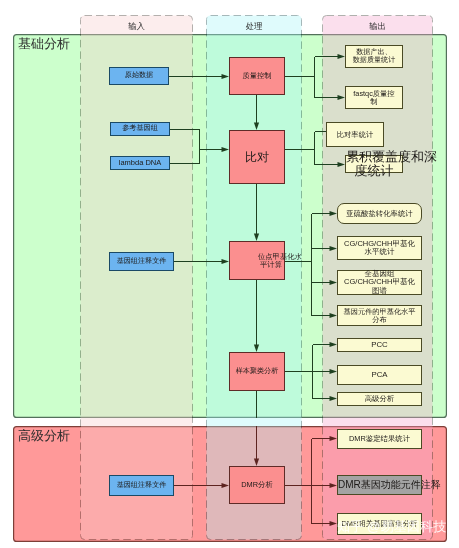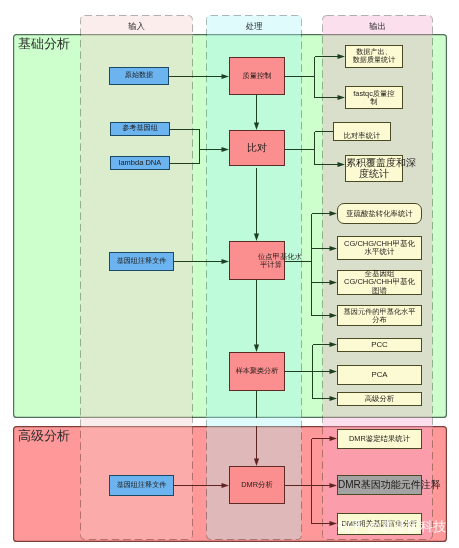--- a/index.html
+++ b/index.html
@@ -123,21 +123,21 @@
   <div class="node" style="left:109px;top:252px;width:65px;height:19px;background:#6cb4f0;border-color:#1a4a66;font-size:7.1px;">
       <span class="lbl">
         <span class="ln">基因组注释文件</span>
       </span>
     </div>
   <div class="node" style="left:229px;top:57px;width:56px;height:38px;background:#fb8f8f;border-color:#5e2b27;font-size:7.3px;">
       <span class="lbl">
         <span class="ln">质量控制</span>
       </span>
     </div>
-  <div class="node" style="left:229px;top:130px;width:56px;height:36px;background:#fb8f8f;border-color:#5e2b27;font-size:10px;">
+  <div class="node" style="left:229px;top:130px;width:56px;height:54px;background:#fb8f8f;border-color:#5e2b27;font-size:12px;">
       <span class="lbl">
         <span class="ln">比对</span>
       </span>
     </div>
   <div class="node" style="left:229px;top:241px;width:56px;height:39px;background:#fb8f8f;border-color:#5e2b27;font-size:7.3px;padding-left:28px;">
       <span class="lbl">
         <span class="ln">位点甲基化水</span>
         <span class="ln">平计算</span>
       </span>
     </div>
@@ -151,26 +151,26 @@
         <span class="ln">数据产出、</span>
         <span class="ln">数据质量统计</span>
       </span>
     </div>
   <div class="node" style="left:345px;top:86px;width:58px;height:23px;background:#fbfad2;border-color:#4a4a25;font-size:7.3px;">
       <span class="lbl">
         <span class="ln">fastqc质量控</span>
         <span class="ln">制</span>
       </span>
     </div>
-  <div class="node" style="left:333px;top:122px;width:58px;height:19px;background:#fbfad2;border-color:#4a4a25;font-size:7.3px;align-items:flex-end;">
+  <div class="node" style="left:326px;top:122px;width:58px;height:25px;background:#fbfad2;border-color:#4a4a25;font-size:7.3px;">
       <span class="lbl">
         <span class="ln">比对率统计</span>
       </span>
     </div>
-  <div class="node" style="left:345px;top:155px;width:58px;height:27px;background:#fbfad2;border-color:#4a4a25;font-size:10px;">
+  <div class="node" style="left:345px;top:155px;width:58px;height:18px;background:#fbfad2;border-color:#4a4a25;font-size:13px;">
       <span class="lbl">
         <span class="ln">累积覆盖度和深</span>
         <span class="ln">度统计</span>
       </span>
     </div>
   <div class="node" style="left:337px;top:203px;width:85px;height:21px;background:#fbfad2;border-color:#4a4a25;font-size:7.4px;border-radius:7px;">
       <span class="lbl">
         <span class="ln">亚硫酸盐转化率统计</span>
       </span>
     </div>

